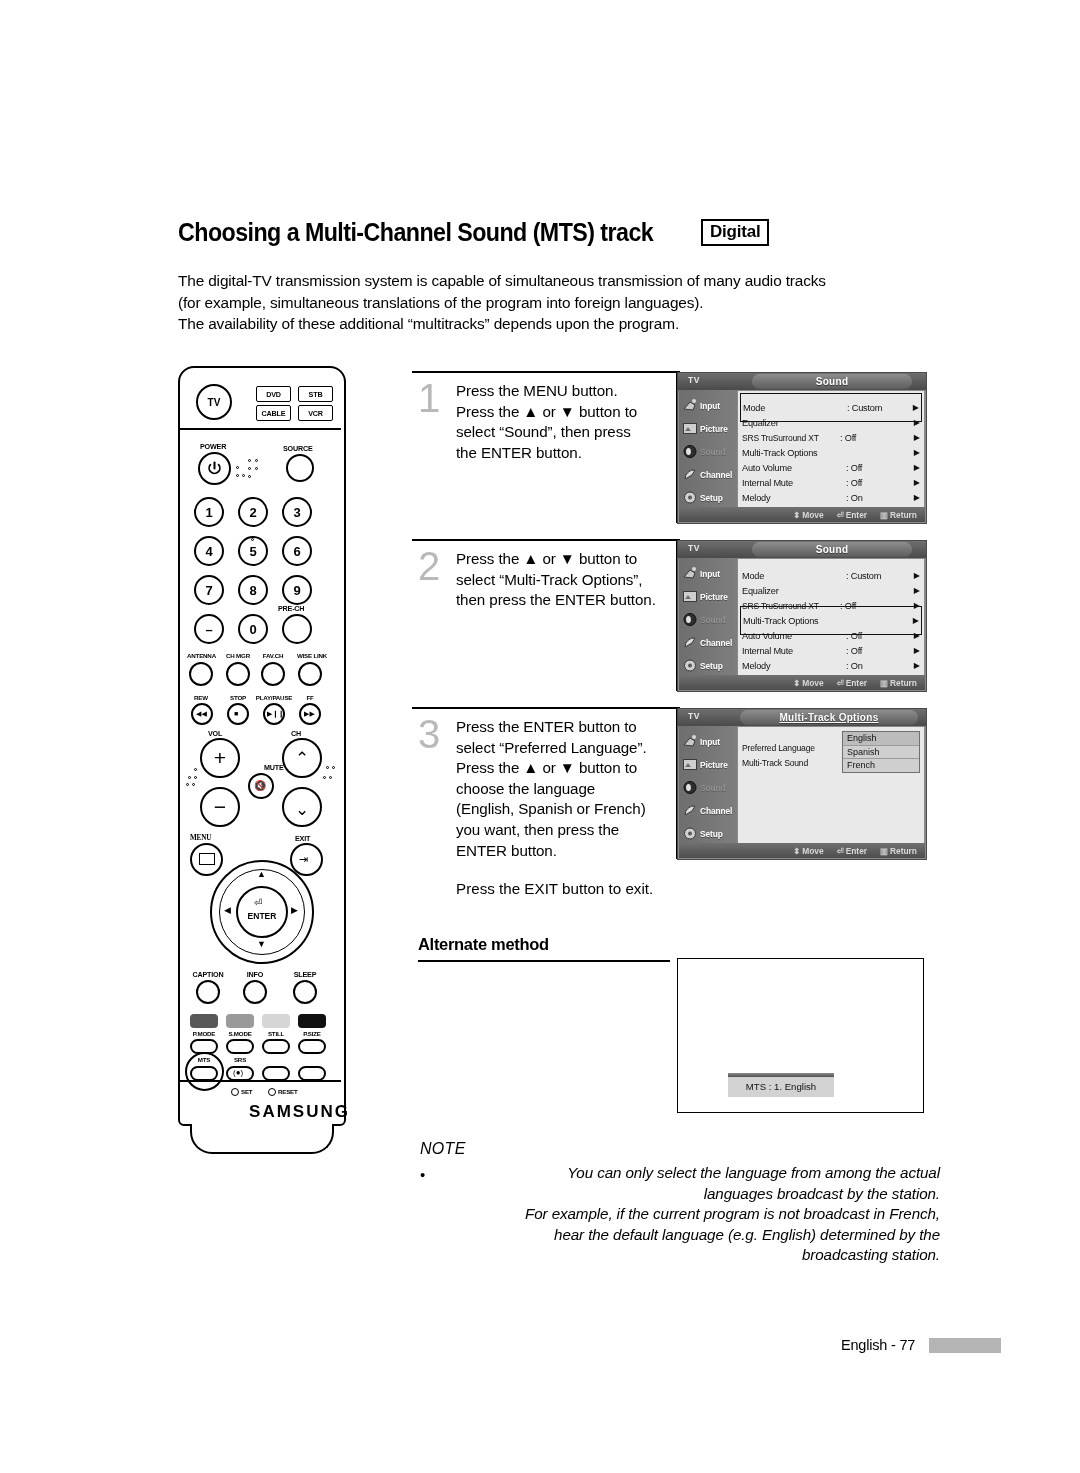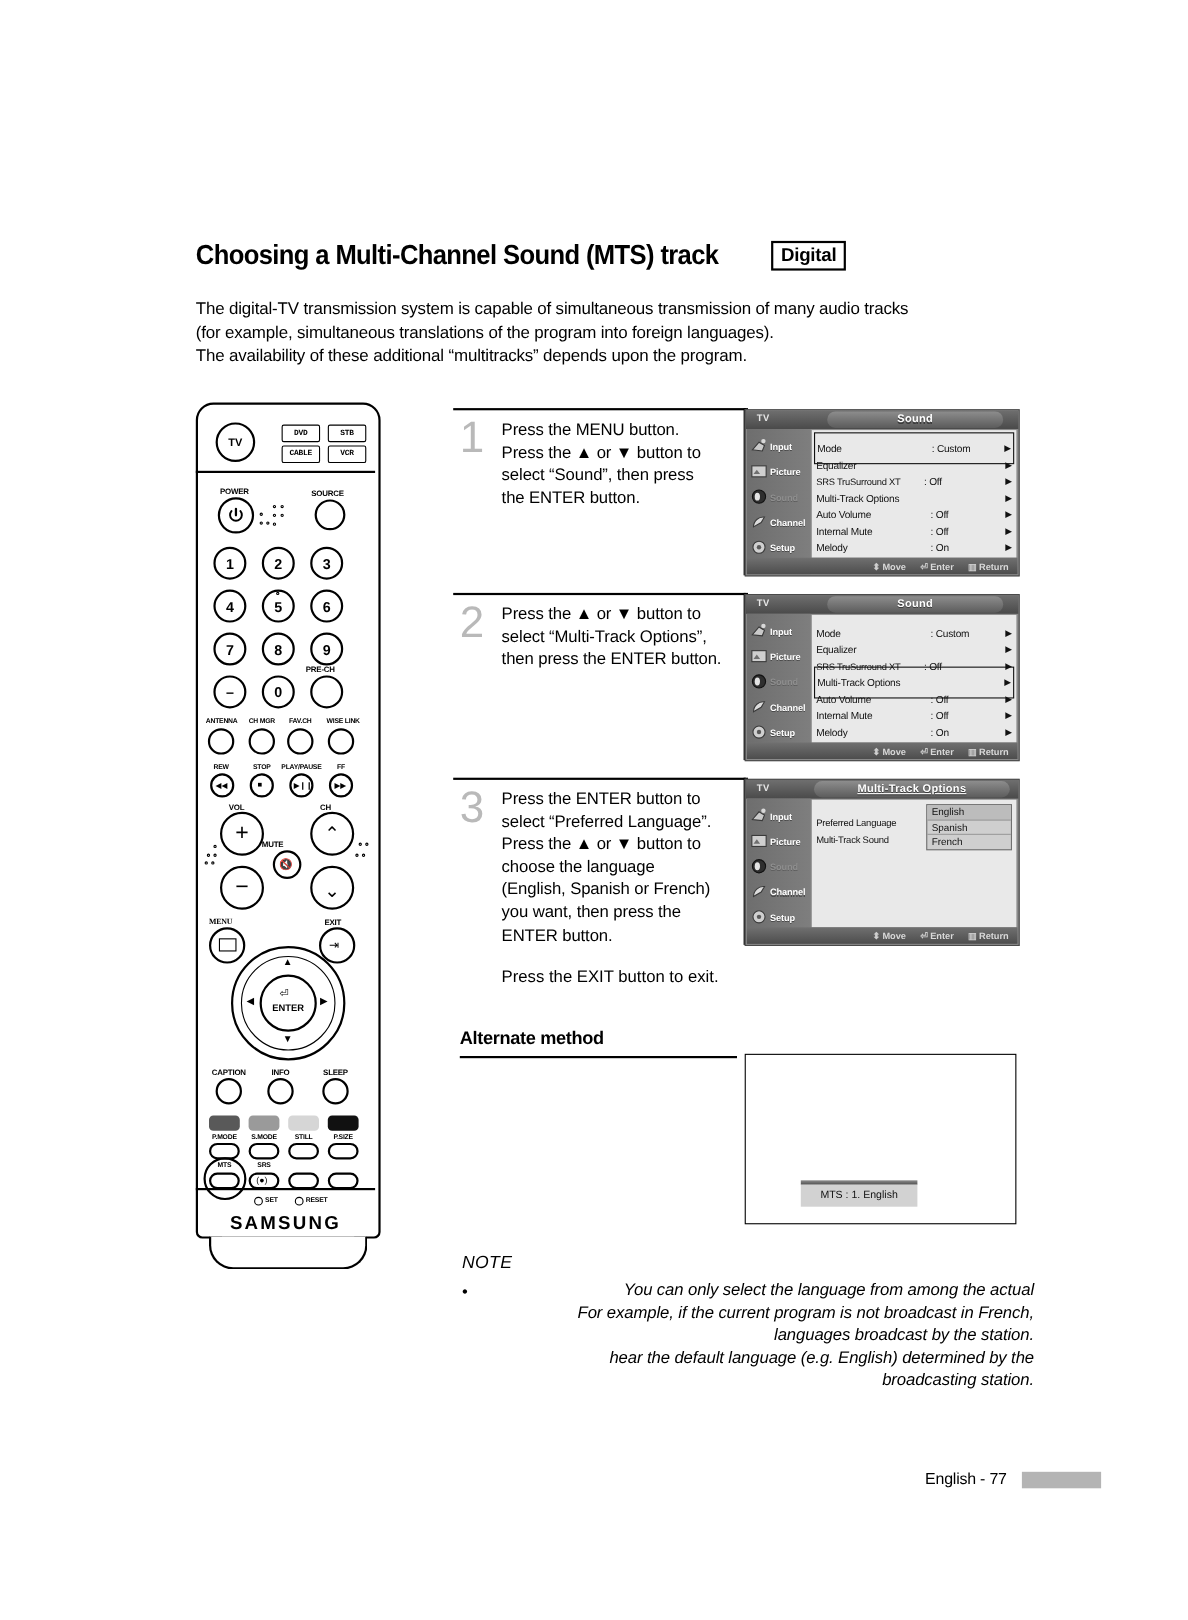--- a/index.html
+++ b/index.html
@@ -25,21 +25,21 @@
   .rc-divider{position:absolute;left:0;width:163px;height:0;border-top:2.5px solid #000;}
   .rc-btn{position:absolute;border:2px solid #000;box-sizing:border-box;background:#fff;}
   .circ{border-radius:50%;}
   .pill{border-radius:11px;}
   .lbl{position:absolute;font-size:7.2px;font-weight:bold;letter-spacing:-0.2px;
     white-space:nowrap;text-align:center;}
   .lbl.sm{font-size:6.2px;}
   .numlbl{position:absolute;font-size:13px;font-weight:bold;display:flex;align-items:center;
     justify-content:center;}
   .srcbox{position:absolute;border:1.4px solid #000;border-radius:2px;font-size:7.2px;
-    font-weight:bold;display:flex;align-items:center;justify-content:center;letter-spacing:-.2px;font-family:Liberation Mono, monospace;}
+    font-weight:bold;display:flex;align-items:center;justify-content:center;letter-spacing:-.2px;}
   .dot{position:absolute;width:3px;height:3px;border:.8px solid #000;border-radius:50%;box-sizing:border-box;}
   .swatch{position:absolute;border-radius:4px;}
   .ring{position:absolute;border:2.5px solid #000;border-radius:50%;box-sizing:border-box;}
   .step-rule{position:absolute;left:412px;width:268px;border-top:2.6px solid #000;}
   .step-num{position:absolute;font-size:40px;color:#b9b9b9;font-weight:300;line-height:1;
     font-family:"Liberation Sans",sans-serif;}
   .step-text{position:absolute;left:456px;width:230px;font-size:15.2px;line-height:20.6px;
     letter-spacing:-0.1px;}
   .step-text div{white-space:nowrap;}
   .vline{position:absolute;border-left:2.2px solid #000;}
@@ -209,21 +209,21 @@
     <div class="numlbl" style="left:22px;top:372px;width:40px;height:40px;font-size:21px;font-weight:400;">+</div>
     <div class="rc-btn circ" style="left:22px;top:421px;width:40px;height:40px;"></div>
     <div class="numlbl" style="left:22px;top:421px;width:40px;height:40px;font-size:21px;font-weight:400;">−</div>
 
     <div class="lbl" style="left:113px;top:363px;">CH</div>
     <div class="rc-btn circ" style="left:104px;top:372px;width:40px;height:40px;"></div>
     <div class="numlbl" style="left:104px;top:372px;width:40px;height:40px;font-size:17px;font-weight:400;">⌃</div>
     <div class="rc-btn circ" style="left:104px;top:421px;width:40px;height:40px;"></div>
     <div class="numlbl" style="left:104px;top:423px;width:40px;height:40px;font-size:17px;font-weight:400;">⌄</div>
 
-    <div class="lbl" style="left:60px;top:397px;">MUTE</div>
+    <div class="lbl" style="left:86px;top:397px;">MUTE</div>
     <div class="rc-btn circ" style="left:70px;top:407px;width:26px;height:26px;"></div>
     <div style="position:absolute;left:76px;top:414px;font-size:10px;">🔇</div>
 
     <div class="dot" style="left:16px;top:402px;"></div>
       <div class="dot" style="left:10px;top:410px;"></div>
     <div class="dot" style="left:16px;top:410px;"></div>
       <div class="dot" style="left:8px;top:417px;"></div>
     <div class="dot" style="left:14px;top:417px;"></div>
     <div class="dot" style="left:148px;top:400px;"></div>
       <div class="dot" style="left:154px;top:400px;"></div>
@@ -276,21 +276,21 @@
     <div style="position:absolute;left:55px;top:702px;font-size:8px;">(●)</div>
     <div class="rc-btn pill" style="left:84px;top:700px;width:28px;height:15px;"></div>
     <div class="rc-btn pill" style="left:120px;top:700px;width:28px;height:15px;"></div>
 
     <div class="rc-btn circ" style="left:53px;top:722px;width:8px;height:8px;border-width:1.3px;"></div>
     <div class="lbl sm" style="left:63px;top:722px;">SET</div>
     <div class="rc-btn circ" style="left:90px;top:722px;width:8px;height:8px;border-width:1.3px;"></div>
     <div class="lbl sm" style="left:100px;top:722px;">RESET</div>
 
     <div style="position:absolute;left:0;top:736px;width:163px;text-align:center;font-size:17px;
-      font-weight:bold;letter-spacing:2px;">SAMSUNG</div>
+      font-weight:bold;letter-spacing:2px;padding-left:40px;">SAMSUNG</div>
   </div>
 
   <div class="step-rule" style="top:371px;"></div>
   <div class="step-num" style="left:418px;top:378px;">1</div>
   <div class="step-text" style="top:381px;">
     <div>Press the MENU button.</div>
     <div>Press the ▲ or ▼ button to</div>
     <div>select “Sound”, then press</div>
     <div>the ENTER button.</div>
   </div>
@@ -597,22 +597,22 @@
     <div id="mts-bar">
       <div class="cap"></div>
       <div class="body">MTS : 1. English</div>
     </div>
   </div>
 
   <div id="note-title">NOTE</div>
   <div id="note-bullet">•</div>
   <div id="note-text">
     <div>You can only select the language from among the actual</div>
+    <div>languages broadcast by the station.</div>
     <div>For example, if the current program is not broadcast in French,</div>
-    <div>languages broadcast by the station.</div>
     <div>hear the default language (e.g. English) determined by the</div>
     <div>broadcasting station.</div>
   </div>
 
   <div id="footer">
     <span id="footer-text">English - 77</span>
     <span id="footer-bar"></span>
   </div>
 
 </div>

